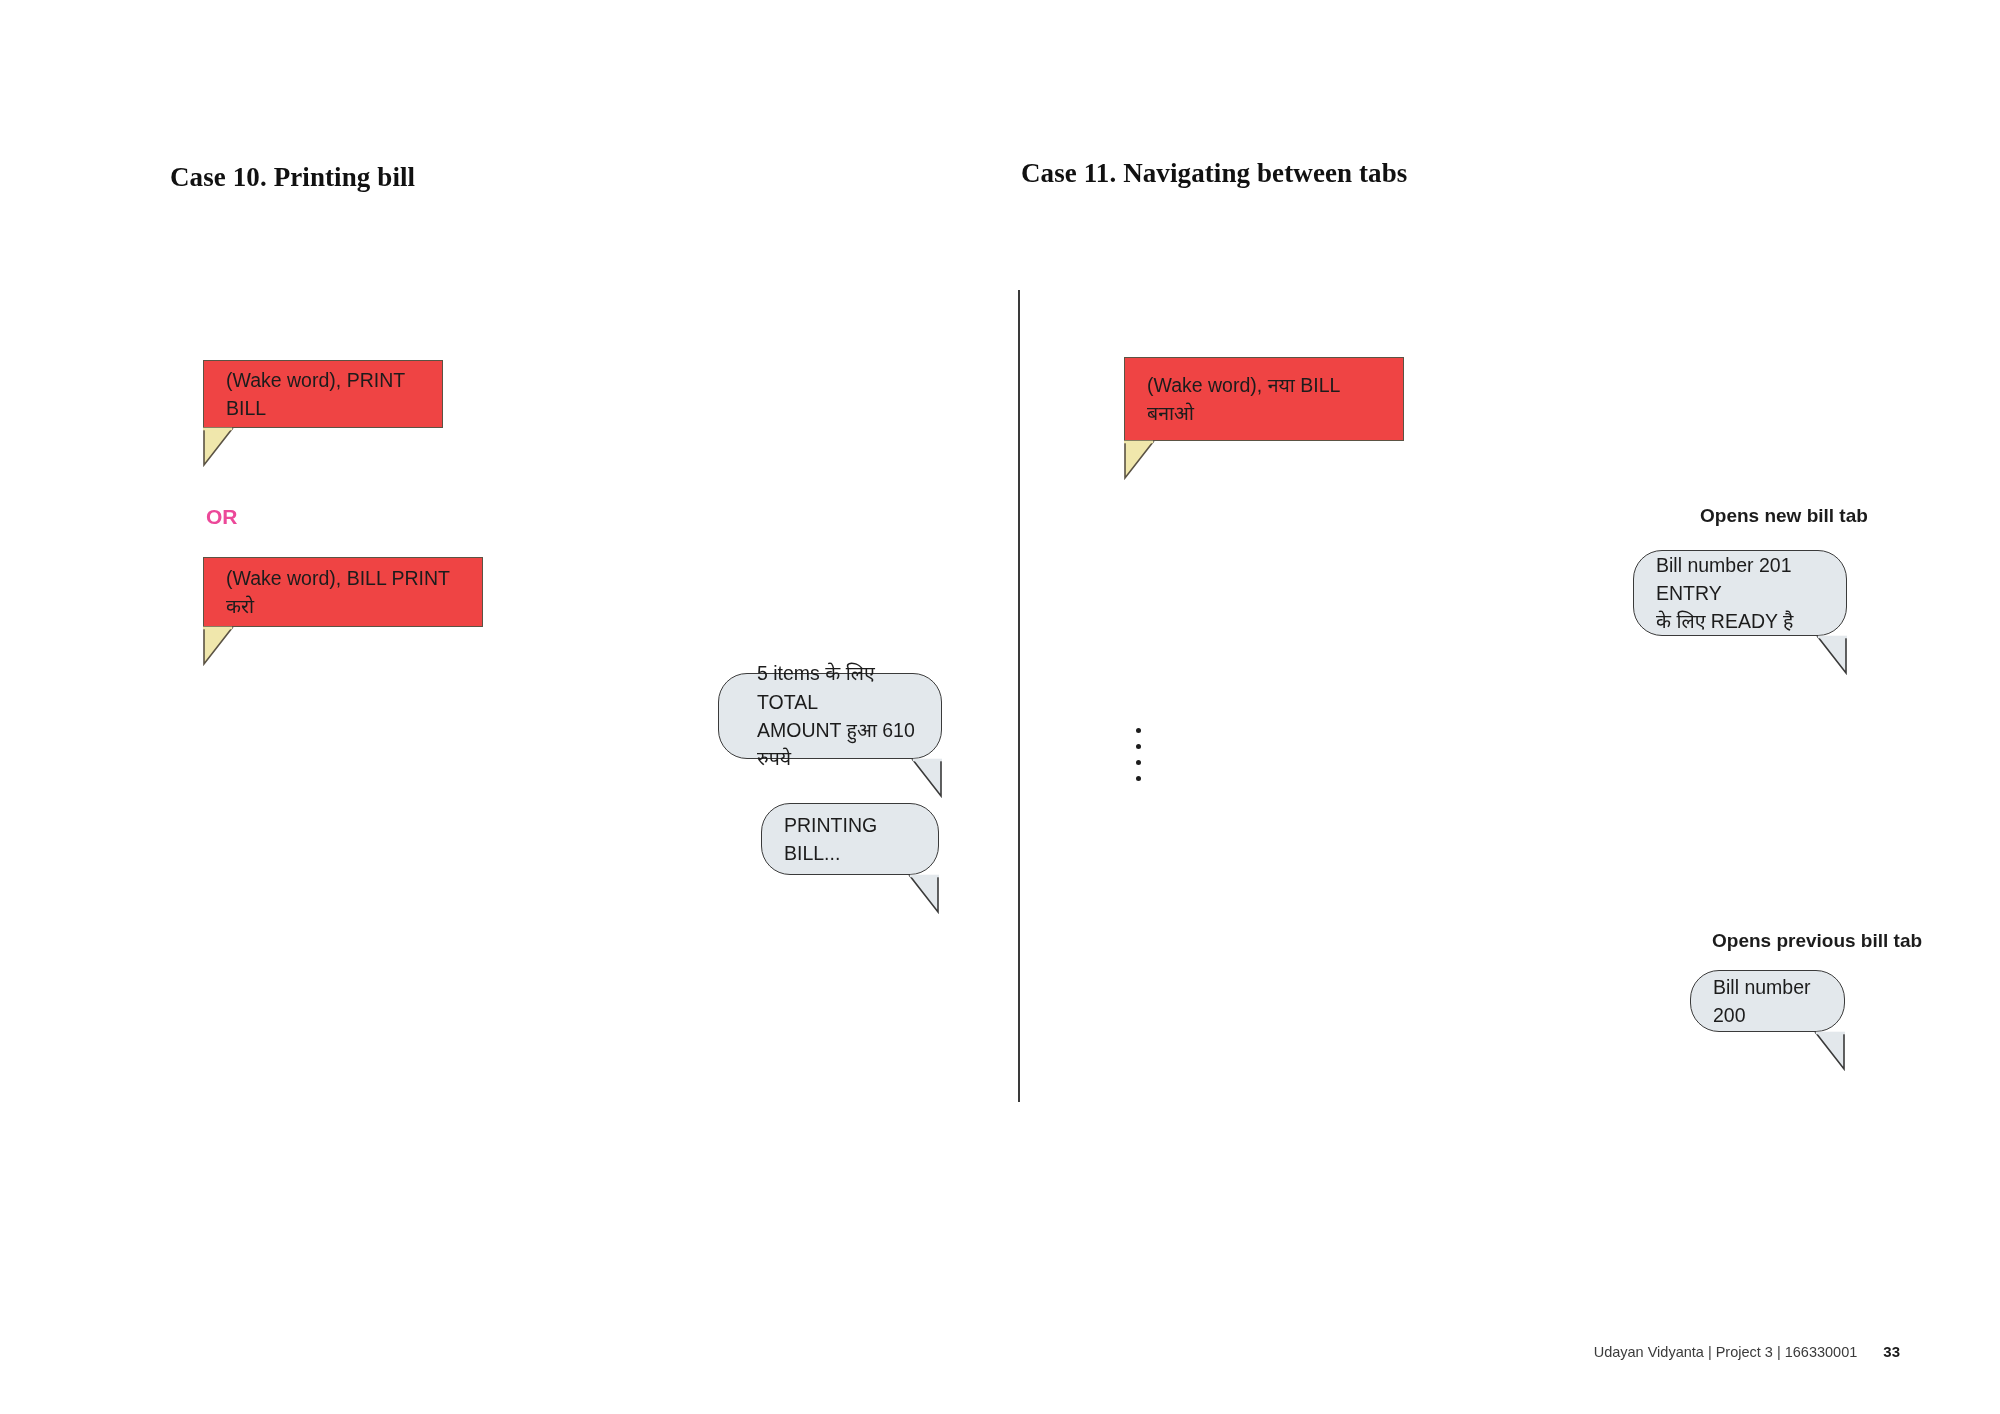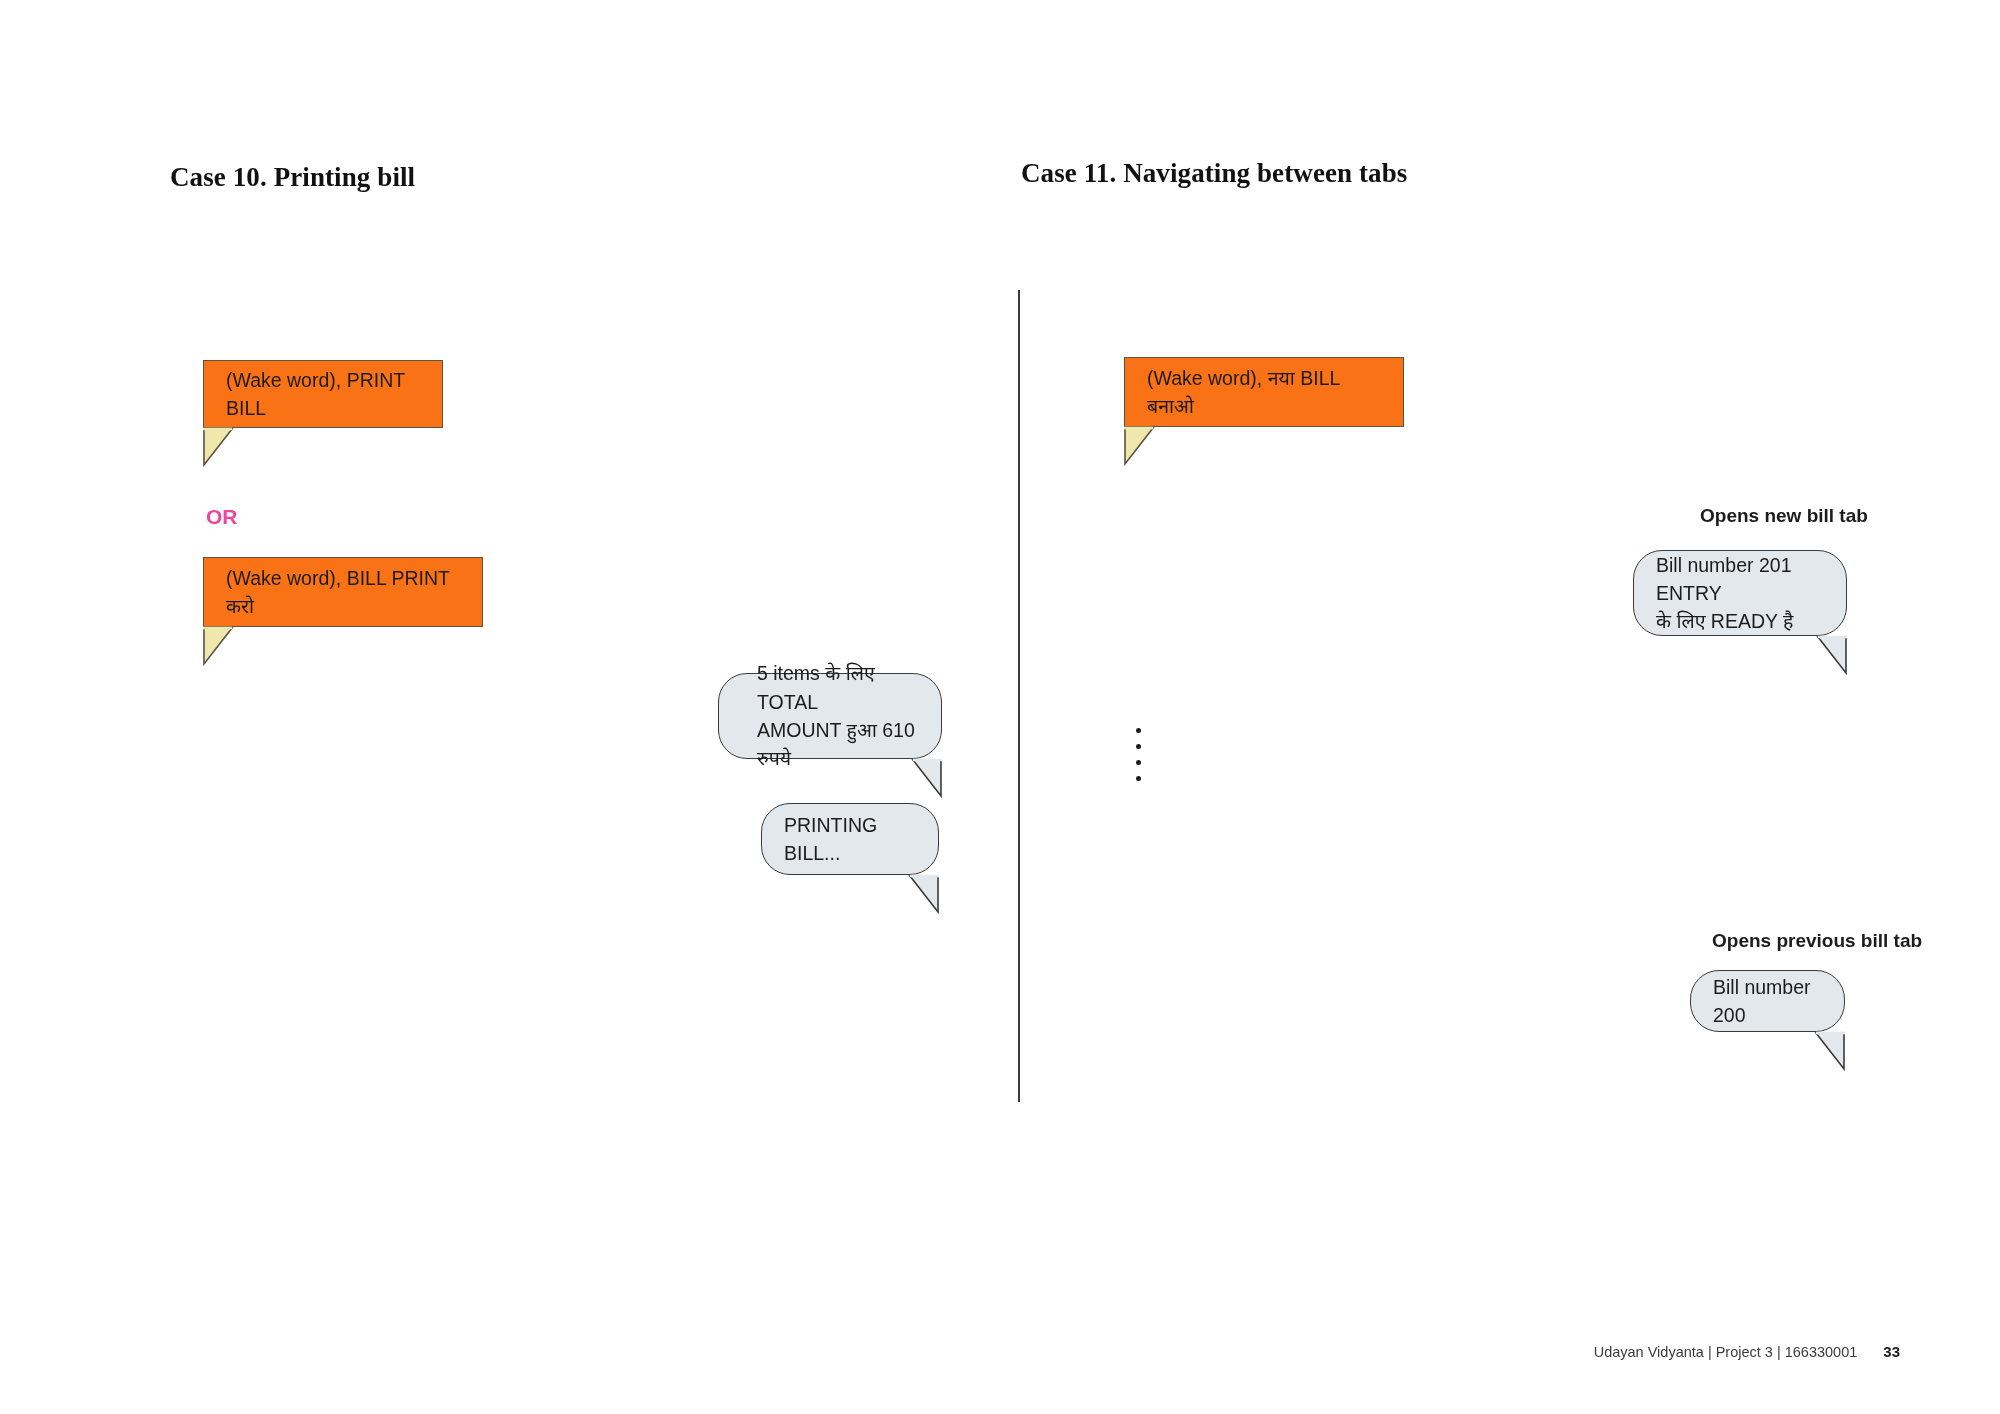--- a/index.html
+++ b/index.html
@@ -47,21 +47,21 @@
     position: absolute;
     box-sizing: border-box;
     border: 1.6px solid #3a3a3a;
     padding: 0 22px;
     display: flex;
     align-items: center;
     font-size: 19.5px;
     line-height: 1.45;
     color: #1c1c1c;
   }
-  .bubble.yellow { background: #f97316; border-color: #5b5344; }
+  .bubble.yellow { background: #ef4444; border-color: #5b5344; }
   .bubble.gray   { background: #E3E8EC; border-color: #3a3a3a; border-radius: 29px; }
 
   
   .bubble .tail {
     position: absolute;
     bottom: -1.6px;
     width: 0;
     height: 0;
     overflow: visible;
   }
@@ -167,21 +167,21 @@
   <div class="bubble gray" style="left:761px; top:803px; width:178px; height:72px;">
     <span>PRINTING BILL...</span>
     <span class="tail" style="right:0px;">
       <svg width="30" height="38" viewBox="0 0 30 38" style="position:relative; left:-28px;">
         <polygon points="28,0 0,0 28,36" fill="#E3E8EC" stroke="#3a3a3a" stroke-width="1.6"></polygon>
         <line x1="29" y1="0" x2="0" y2="0" stroke="#E3E8EC" stroke-width="2.6"></line>
       </svg>
     </span>
   </div>
 
-  <div class="bubble yellow" style="left:1124px; top:357px; width:280px; height:70px;">
+  <div class="bubble yellow" style="left:1124px; top:357px; width:280px; height:84px;">
     <span>(Wake word), नया BILL बनाओ</span>
     <span class="tail" style="left:0px;">
       <svg width="30" height="38" viewBox="0 0 30 38">
         <polygon points="0,0 28,0 0,36" fill="#F0E7AC" stroke="#5b5344" stroke-width="1.6"></polygon>
         <line x1="-1" y1="0" x2="28" y2="0" stroke="#F0E7AC" stroke-width="2.6"></line>
       </svg>
     </span>
   </div>
 
   <div class="caption" style="left:1700px; top:505px;">Opens new bill tab</div>

